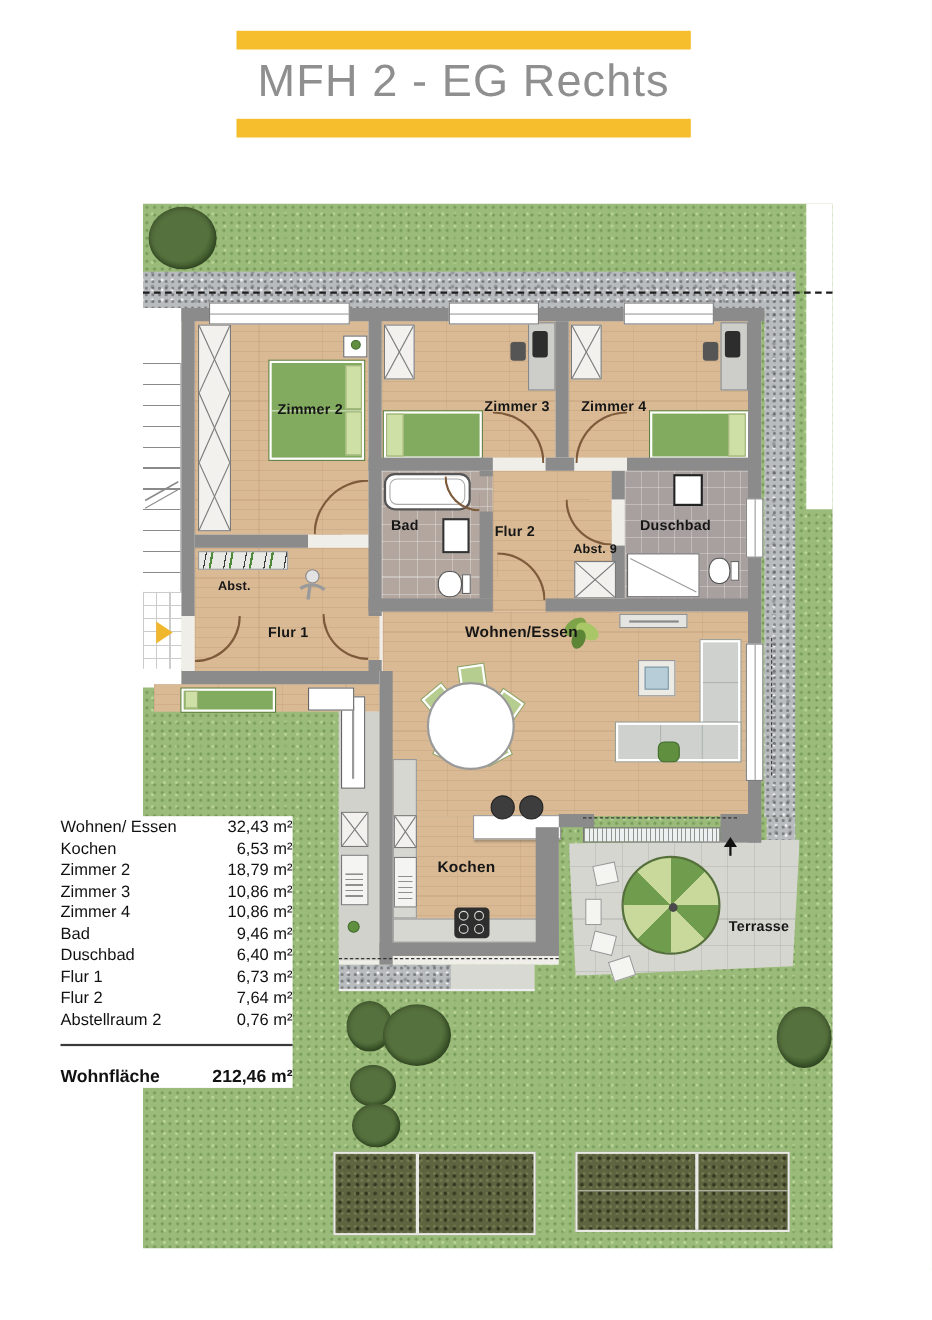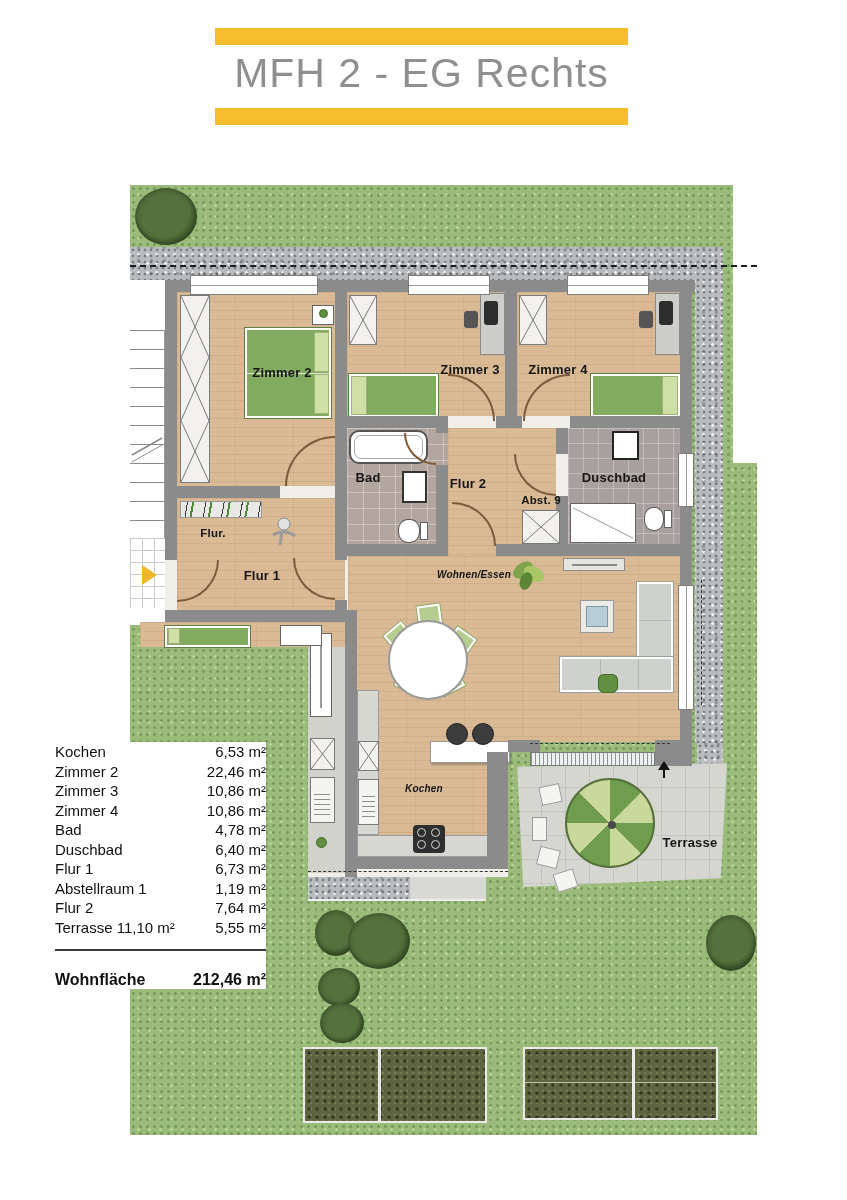--- a/index.html
+++ b/index.html
@@ -61,21 +61,21 @@
   .dash-v{position:absolute;border-left:1.5px dashed #333;z-index:35;}
 
   .arc{position:absolute;z-index:37;}
   .arc.br{border-right:2px solid #7d5a3a;border-bottom:2px solid #7d5a3a;border-bottom-right-radius:100%;}
   .arc.bl{border-left:2px solid #7d5a3a;border-bottom:2px solid #7d5a3a;border-bottom-left-radius:100%;}
   .arc.tl{border-left:2px solid #7d5a3a;border-top:2px solid #7d5a3a;border-top-left-radius:100%;}
   .arc.tr{border-right:2px solid #7d5a3a;border-top:2px solid #7d5a3a;border-top-right-radius:100%;}
 
   .rlabel{position:absolute;transform:translate(-50%,-50%);font-weight:700;font-size:13px;
           color:#161616;white-space:nowrap;z-index:40;letter-spacing:.2px;}
-  .rlabel.big{font-size:10px;font-style:italic;}
+  .rlabel.big{font-size:14px;}
   .rlabel.small{font-size:11.5px;}
 
   
   .bed{background:#83ab5f;border:2px solid #fff;box-shadow:0 0 0 1px #5d7f41;}
   .pillow{position:absolute;background:#cfe0a6;border:1px solid #9fb378;}
   .xbox{position:absolute;background:#f2f1ee;border:1px solid #7a7a7a;z-index:21;}
   .xbox svg{position:absolute;left:0;top:0;width:100%;height:100%;}
   .wfurn{position:absolute;background:#fff;border:1px solid #666;z-index:21;}
   .gfurn{position:absolute;background:#cdcdca;border:1px solid #8a8a8a;z-index:21;}
   .chairdark{position:absolute;background:#2d2d2d;border-radius:3px;z-index:22;}
@@ -374,68 +374,68 @@
     <div class="tchair" style="left:408px;top:663px;width:21px;height:19px;transform:rotate(14deg);"></div>
     <div class="tchair" style="left:425px;top:686px;width:21px;height:19px;transform:rotate(-18deg);"></div>
 
     <span class="rlabel" style="left:152px;top:187px;">Zimmer 2</span>
     <span class="rlabel" style="left:340px;top:184px;">Zimmer 3</span>
     <span class="rlabel" style="left:428px;top:184px;">Zimmer 4</span>
     <span class="rlabel" style="left:238px;top:292px;">Bad</span>
     <span class="rlabel" style="left:338px;top:298px;">Flur 2</span>
     <span class="rlabel" style="left:484px;top:292px;">Duschbad</span>
     <span class="rlabel small" style="left:411px;top:315px;">Abst. 9</span>
-    <span class="rlabel small" style="left:83px;top:348px;">Flur.</span>
+    <span class="rlabel small" style="left:83px;top:348px;">Abst.</span>
     <span class="rlabel" style="left:132px;top:390px;">Flur 1</span>
     <span class="rlabel big" style="left:344px;top:389px;">Wohnen/Essen</span>
     <span class="rlabel big" style="left:294px;top:603px;">Kochen</span>
     <span class="rlabel" style="left:560px;top:657px;">Terrasse</span>
   </div>
 
   <aside id="areas">
     <div>
         <div class="arow">
+          <span class="albl">Wohnen/ Essen</span>
+          <span class="aval">32,43 m²</span>
+        </div>
+        <div class="arow">
           <span class="albl">Kochen</span>
           <span class="aval">6,53 m²</span>
         </div>
         <div class="arow">
           <span class="albl">Zimmer 2</span>
-          <span class="aval">22,46 m²</span>
+          <span class="aval">18,79 m²</span>
         </div>
         <div class="arow">
           <span class="albl">Zimmer 3</span>
           <span class="aval">10,86 m²</span>
         </div>
         <div class="arow">
           <span class="albl">Zimmer 4</span>
           <span class="aval">10,86 m²</span>
         </div>
         <div class="arow">
           <span class="albl">Bad</span>
-          <span class="aval">4,78 m²</span>
+          <span class="aval">9,46 m²</span>
         </div>
         <div class="arow">
           <span class="albl">Duschbad</span>
           <span class="aval">6,40 m²</span>
         </div>
         <div class="arow">
           <span class="albl">Flur 1</span>
           <span class="aval">6,73 m²</span>
         </div>
         <div class="arow">
-          <span class="albl">Abstellraum 1</span>
-          <span class="aval">1,19 m²</span>
-        </div>
-        <div class="arow">
           <span class="albl">Flur 2</span>
           <span class="aval">7,64 m²</span>
         </div>
         <div class="arow">
-          <span class="albl">Terrasse 11,10 m²</span>
-          <span class="aval">5,55 m²</span>
+          <span class="albl">Abstellraum 2</span>
+          <span class="aval">0,76 m²</span>
         </div>
       </div>
     <div id="adivider"></div>
     <div id="atotal">
       <span>Wohnfläche</span>
       <span>212,46 m²</span>
     </div>
   </aside>
 
 </div>

